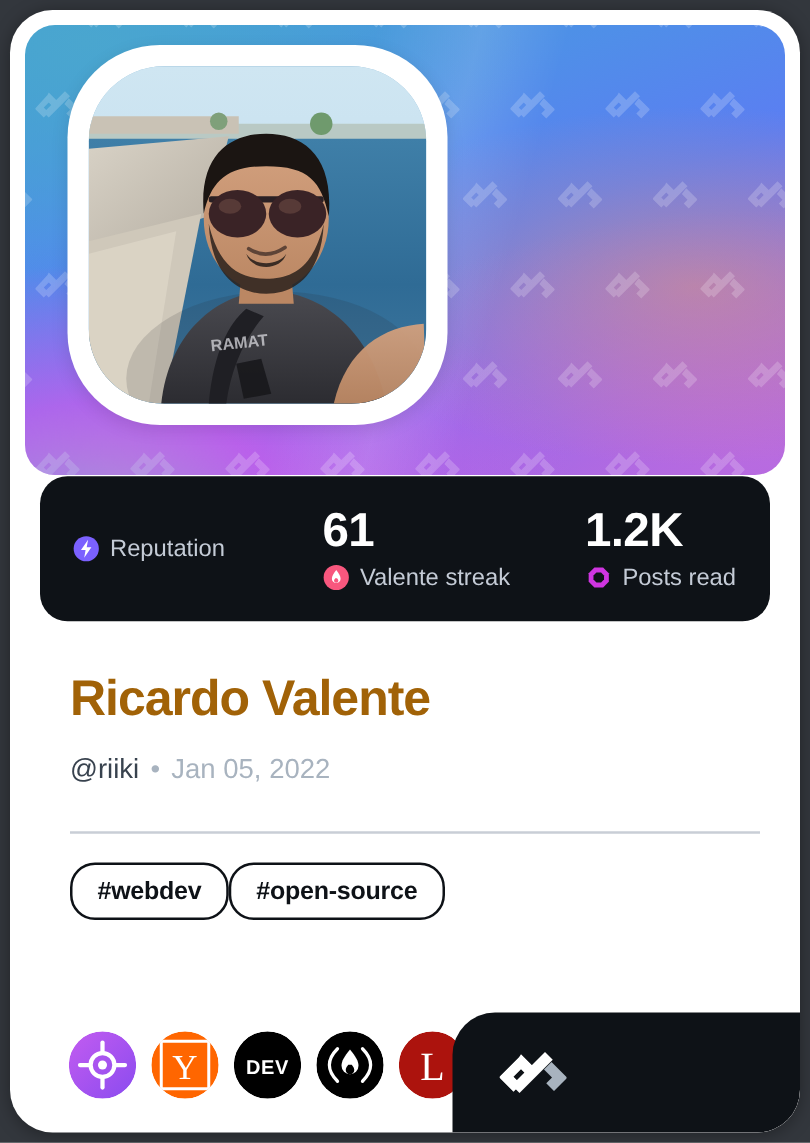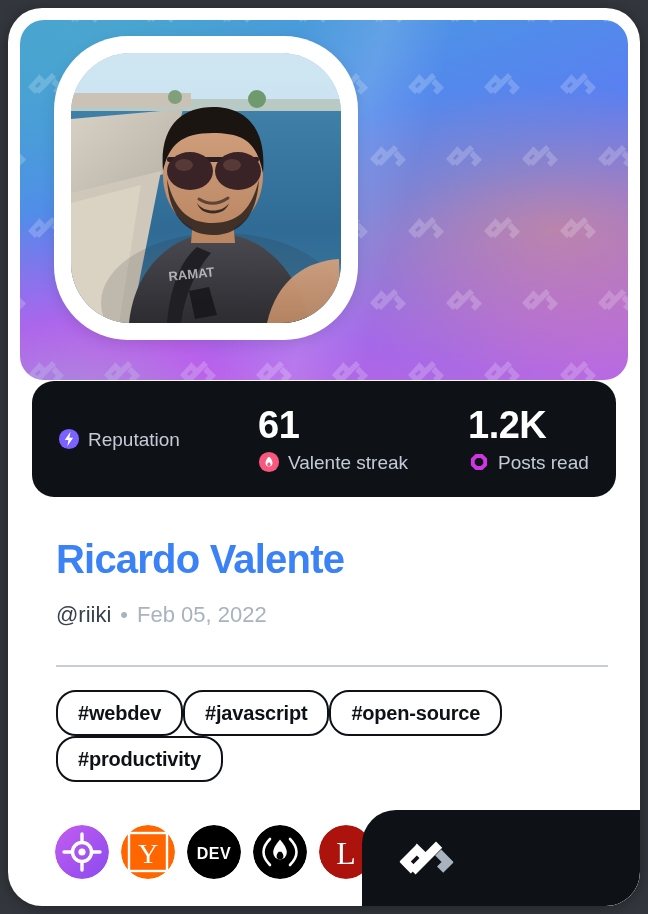--- a/index.html
+++ b/index.html
@@ -135,21 +135,21 @@
   .stat-icon { width: 22px; height: 22px; flex: 0 0 22px; }
   .stat-icon svg { display:block; width:100%; height:100%; }
 
   
   #name {
     position: absolute;
     left: 48px;
     top: 528px;
     font-size: 40px;
     font-weight: bold;
-    color: #3b82f6;
+    color: #a16207;
     letter-spacing: -0.8px;
     line-height: 46px;
   }
   #subline {
     position: absolute;
     left: 48px;
     top: 594px;
     font-size: 22px;
     line-height: 26px;
     color: #38424e;
@@ -717,30 +717,28 @@
       </div>
     </div>
 
   </div>
 
   <div id="name">Ricardo Valente</div>
 
   <div id="subline">
     <span>@riiki</span>
     <span class="dot">•</span>
-    <span class="joined">Feb 05, 2022</span>
+    <span class="joined">Jan 05, 2022</span>
   </div>
 
   <div id="divider"></div>
 
   <div id="tags">
     <span class="tag">#webdev</span>
-    <span class="tag">#javascript</span>
     <span class="tag">#open-source</span>
-    <span class="tag">#productivity</span>
   </div>
 
   <div id="socials">
 
     <span class="social">
       <svg viewBox="0 0 54 54">
         <defs>
           <linearGradient id="rmg" x1="0" y1="0" x2="1" y2="1">
             <stop offset="0%" stop-color="#c35cf0"></stop>
             <stop offset="100%" stop-color="#8a4bef"></stop>

